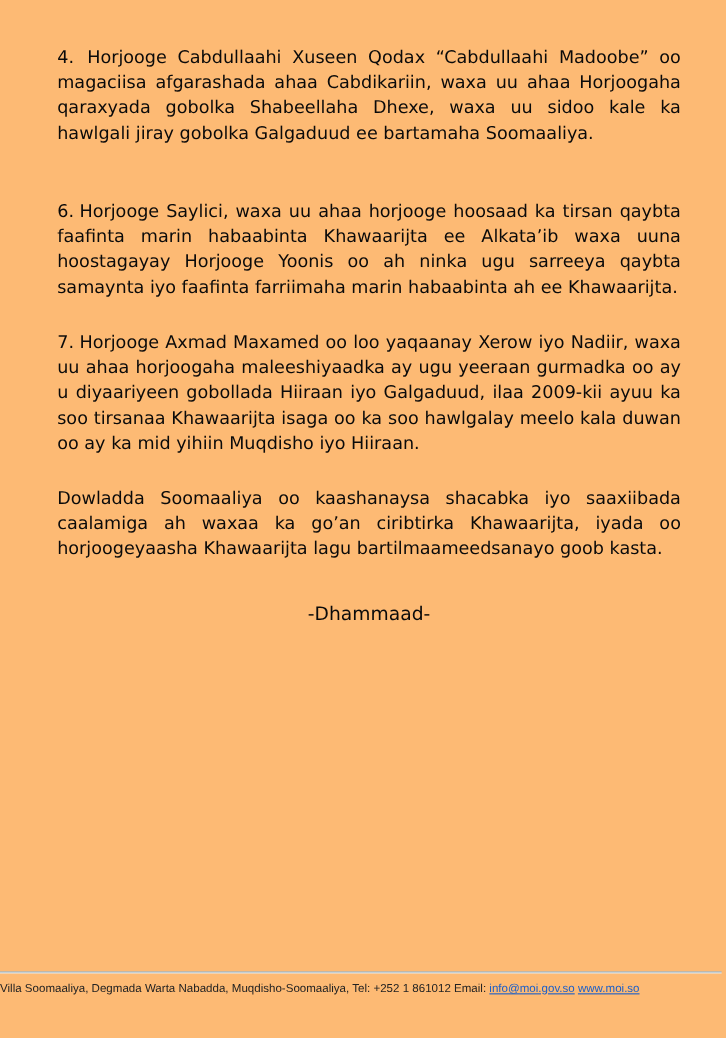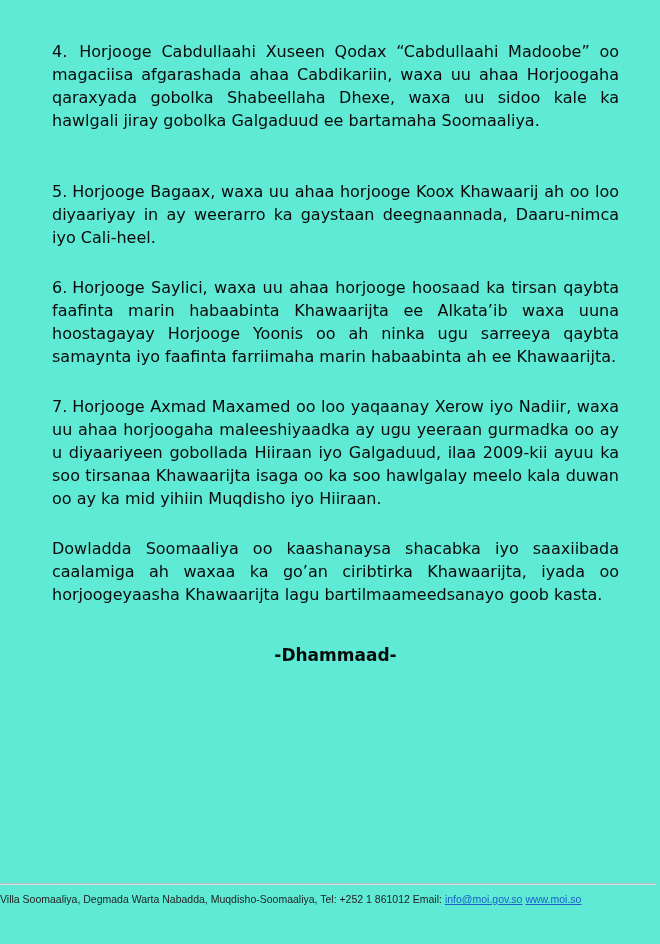--- a/index.html
+++ b/index.html
@@ -4,21 +4,21 @@
 <style>
   html, body {
     margin: 0;
     padding: 0;
     background: #ffffff;
   }
   .page {
     position: relative;
     width: 660px;
     height: 944px;
-    background: #5eead4;
+    background: #fdba74;
     overflow: hidden;
     font-family: "DejaVu Sans", sans-serif;
     color: #000000;
   }
   .content {
     position: absolute;
     left: 52px;
     top: 40px;
     width: 567px;
   }
@@ -32,21 +32,21 @@
   .num { margin-right: 5px; }
   .num-wide { margin-right: 12px; }
   .mb48 { margin-bottom: 48px; }
   .mb27 { margin-bottom: 27px; }
   .mb46 { margin-bottom: 27px; }
   .mb50 { margin-bottom: 38px; }
   .end-marker {
     margin: 0;
     font-size: 17px;
     line-height: 23px;
-    font-weight: bold;
+    font-weight: normal;
     text-align: center;
     color: #0a0a0a;
   }
   .footer-divider {
     position: absolute;
     left: 0;
     top: 883px;
     width: 656px;
     height: 2px;
     background: linear-gradient(#9fb0ba, #e4ebef);
@@ -70,21 +70,20 @@
   }
 </style>
 </head>
 <body>
 
 <div class="page">
   <div class="content">
 
     <p class="para mb48"><span class="num num-wide">4.</span><span>Horjooge Cabdullaahi Xuseen Qodax “Cabdullaahi Madoobe” oo magaciisa afgarashada ahaa Cabdikariin, waxa uu ahaa Horjoogaha qaraxyada gobolka Shabeellaha Dhexe, waxa uu sidoo kale ka hawlgali jiray gobolka Galgaduud ee bartamaha Soomaaliya.</span></p>
 
-    <p class="para mb27"><span class="num">5.</span><span>Horjooge Bagaax, waxa uu ahaa horjooge Koox Khawaarij ah oo loo diyaariyay in ay weerarro ka gaystaan deegnaannada, Daaru-nimca iyo Cali-heel.</span></p>
 
     <p class="para mb46"><span class="num">6.</span><span>Horjooge Saylici, waxa uu ahaa horjooge hoosaad ka tirsan qaybta faafinta marin habaabinta Khawaarijta ee Alkata’ib waxa uuna hoostagayay Horjooge Yoonis oo ah ninka ugu sarreeya qaybta samaynta iyo faafinta farriimaha marin habaabinta ah ee Khawaarijta.</span></p>
 
     <p class="para mb27"><span class="num">7.</span><span>Horjooge Axmad Maxamed oo loo yaqaanay Xerow iyo Nadiir, waxa uu ahaa horjoogaha maleeshiyaadka ay ugu yeeraan gurmadka oo ay u diyaariyeen gobollada Hiiraan iyo Galgaduud, ilaa 2009-kii ayuu ka soo tirsanaa Khawaarijta isaga oo ka soo hawlgalay meelo kala duwan oo ay ka mid yihiin Muqdisho iyo Hiiraan.</span></p>
 
     <p class="para mb50">Dowladda Soomaaliya oo kaashanaysa shacabka iyo saaxiibada caalamiga ah waxaa ka go’an ciribtirka Khawaarijta, iyada oo horjoogeyaasha Khawaarijta lagu bartilmaameedsanayo goob kasta.</p>
 
     <p class="end-marker">-Dhammaad-</p>
   </div>
 

